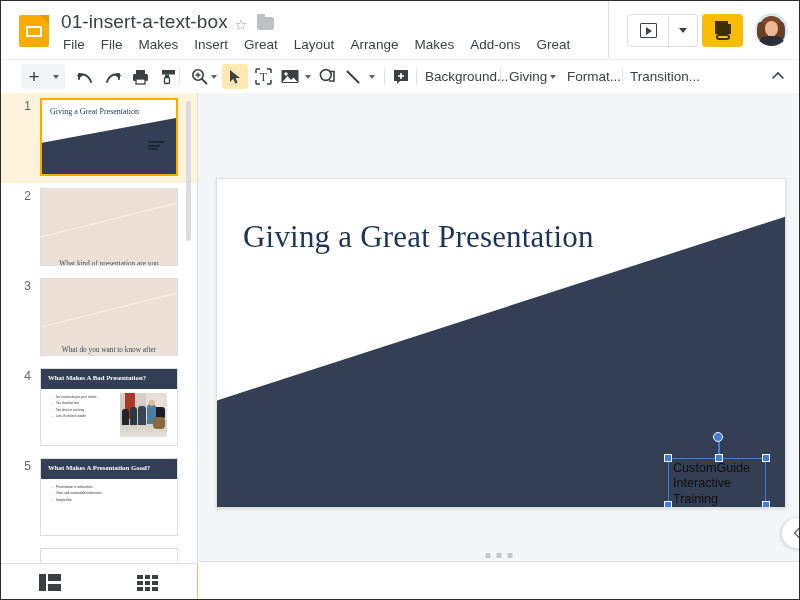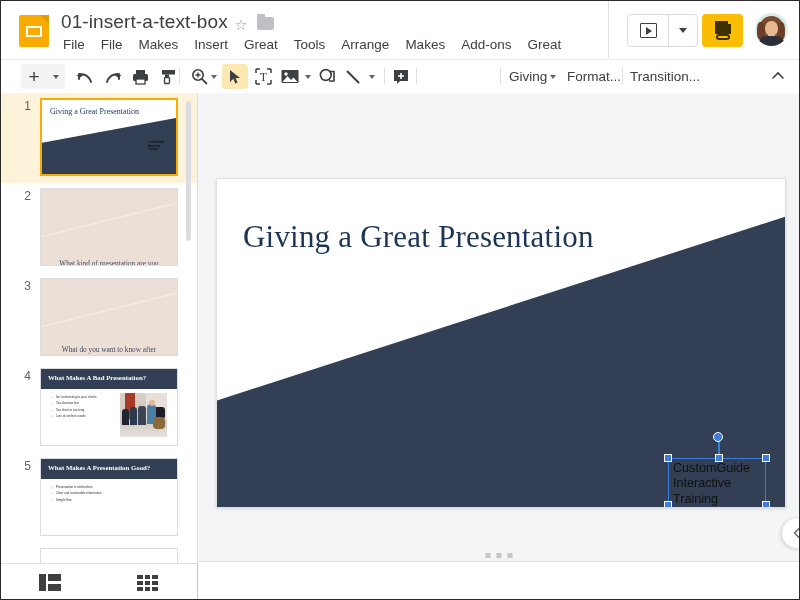--- a/index.html
+++ b/index.html
@@ -287,21 +287,21 @@
     <div class="doc-title">01-insert-a-text-box</div>
     <div class="star-icon">☆</div>
     <div class="folder-icon"></div>
 
     <div class="menubar">
       <div class="menu-item">File</div>
       <div class="menu-item">File</div>
       <div class="menu-item">Makes</div>
       <div class="menu-item">Insert</div>
       <div class="menu-item">Great</div>
-      <div class="menu-item">Tools</div>
+      <div class="menu-item">Layout</div>
       <div class="menu-item">Arrange</div>
       <div class="menu-item">Makes</div>
       <div class="menu-item">Add-ons</div>
       <div class="menu-item">Great</div>
     </div>
 
     <div class="topright">
       <div class="present-group">
         <div class="present-btn">
           <div class="present-play"></div>
@@ -420,20 +420,21 @@
 
     <div class="tb tb-plain" style="left:388px;width:24px">
       <svg width="16" height="16" viewBox="0 0 16 16">
         <path d="M1 1 h14 v11 h-8 l-3 3 v-3 h-3 Z" fill="#3c4043"></path>
         <path d="M8 4 v6 M5 7 h6" stroke="#fff" stroke-width="1.6"></path>
       </svg>
     </div>
 
     <div class="tsep" style="left:415px"></div>
 
+    <div class="tb-label" style="left:424px">Background...</div>
     <div class="tsep" style="left:499px"></div>
     <div class="tb-label" style="left:508px">Giving</div>
     <div class="tb tb-plain" style="left:546px;width:12px">
       <i class="tb-caret"></i>
     </div>
     <div class="tb-label" style="left:566px">Format...</div>
     <div class="tsep" style="left:621px"></div>
     <div class="tb-label" style="left:629px">Transition...</div>
 
     <div class="collapse-chev">

